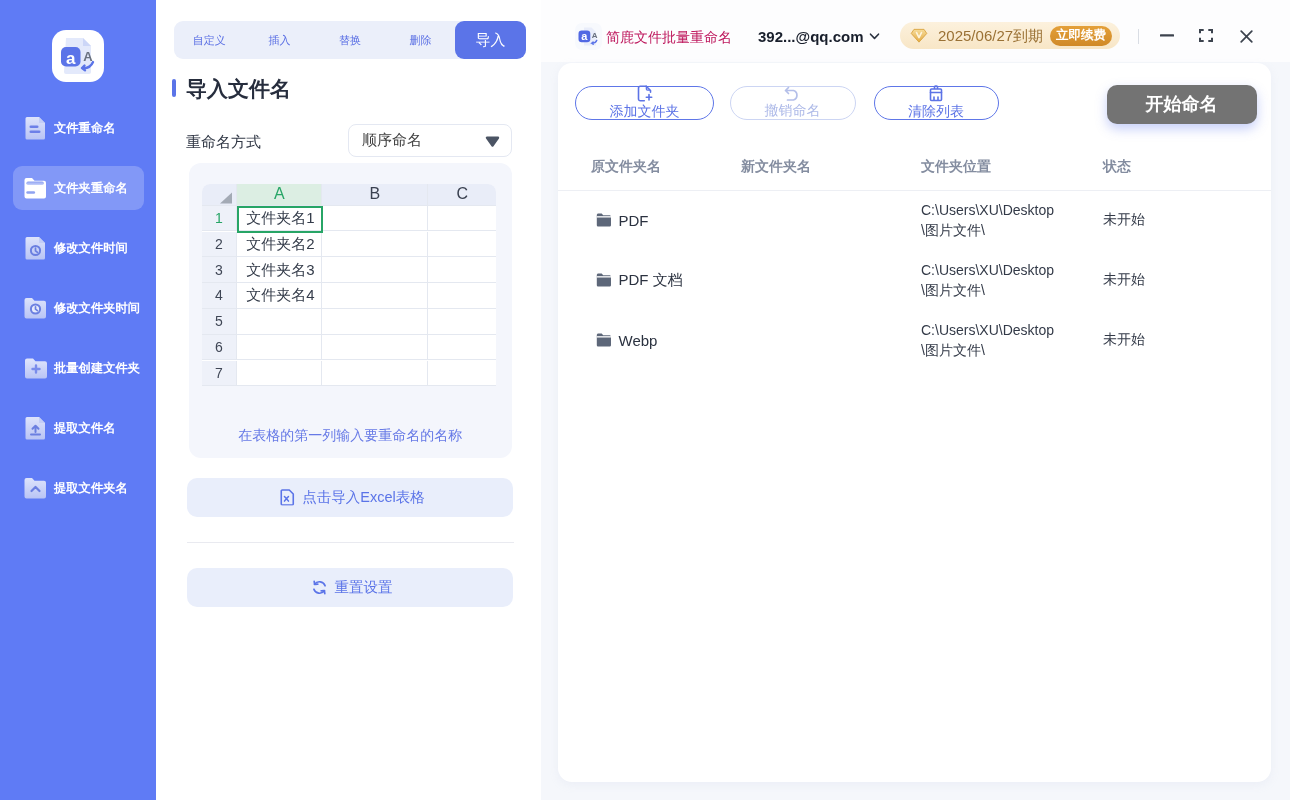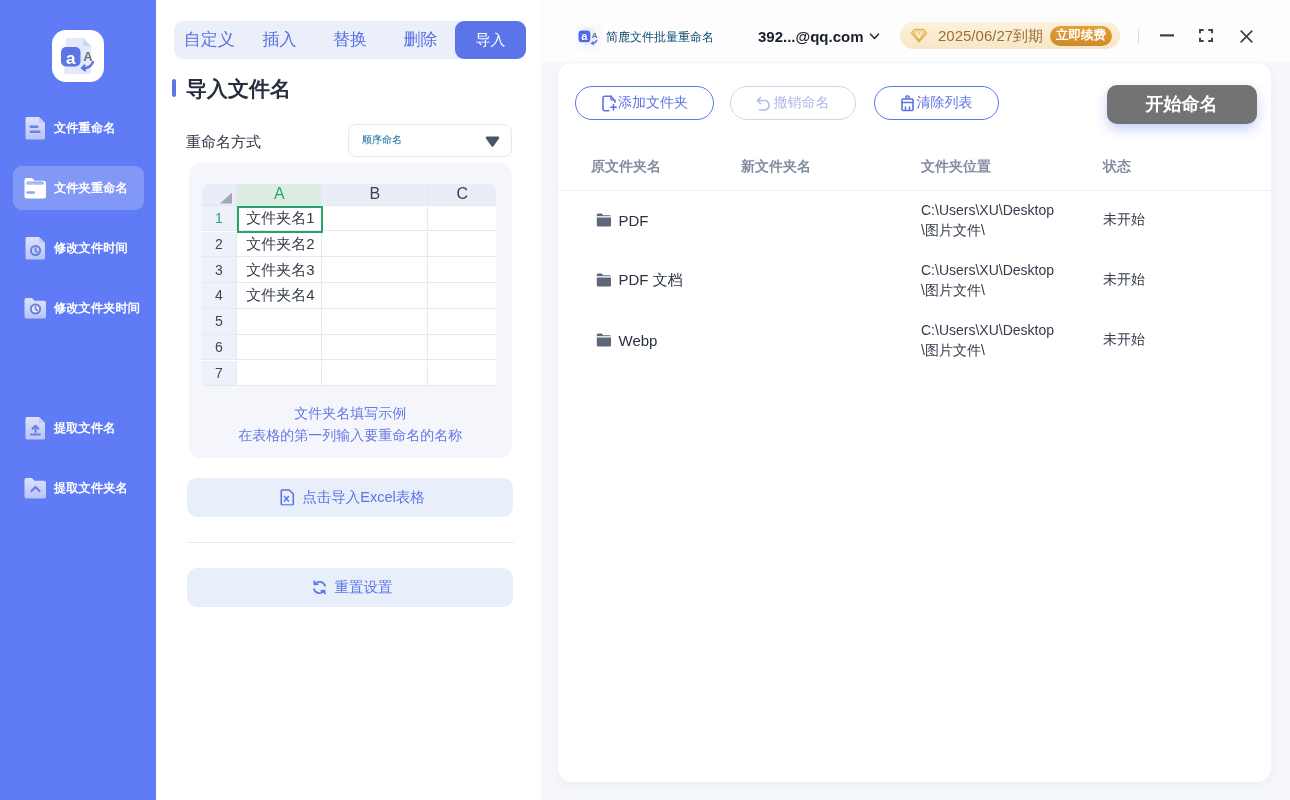--- a/index.html
+++ b/index.html
@@ -11,27 +11,27 @@
   #sidebar { left:0; top:0; width:156px; height:800px; background:#5f7bf5; }
   #logo { left:52px; top:30px; width:52px; height:52px; background:#fff; border-radius:14px; }
   .mitem { left:13px; width:131px; height:44px; border-radius:9px; color:#fff; }
   .mitem.sel { background:rgba(255,255,255,0.22); }
   .mtext { position:absolute; left:41px; top:50%; transform:translateY(-50%); font-size:12.3px; font-weight:bold; white-space:nowrap; }
   .micon { position:absolute; left:11px; top:50%; transform:translateY(-50%); width:23px; height:24px; }
 
   
   #mid { left:156px; top:0; width:385px; height:800px; background:#ffffff; }
   #tabbar { left:18px; top:21px; width:352px; height:38px; background:#ebeffa; border-radius:9px; }
-  .tab { position:absolute; top:0; height:38px; width:70.4px; line-height:38px; text-align:center; font-size:17px; color:#5a6fe4; }
+  .tab { position:absolute; top:0; height:38px; width:70.4px; line-height:38px; text-align:center; font-size:11px; color:#5a6fe4; }
   #tabact { position:absolute; right:0; top:0; width:71px; height:38px; background:#5b74e8; border-radius:9px; color:#fff; line-height:38px; text-align:center; font-size:15px; }
   #hbar { left:15.5px; top:79px; width:4.4px; height:18px; background:#5b74e8; border-radius:2px; }
   #htitle { left:30px; top:79px; font-size:21px; line-height:19px; font-weight:bold; color:#262d3d; }
   #renlabel { left:30px; top:133px; font-size:15px; color:#2f3644; }
   #select { left:192px; top:123.5px; width:163.5px; height:33px; background:#fff; border:1px solid #e4e8f2; border-radius:8px; }
-  #select span { position:absolute; left:13px; top:50%; transform:translateY(-50%); font-size:10px; color:#0369a1; }
+  #select span { position:absolute; left:13px; top:50%; transform:translateY(-50%); font-size:15px; color:#404040; }
   #caret { position:absolute; right:11px; top:11px; }
 
   #sheetbox { left:33px; top:163px; width:322.5px; height:295px; background:#f4f6fc; border-radius:12px; }
   #sheet { position:absolute; left:12.7px; top:21px; width:294.3px; height:202.4px; background:#fff; border-radius:8px 8px 0 0; }
   .srow { position:absolute; left:0; width:294.3px; }
   .scell { position:absolute; top:0; height:100%; border-right:1px solid #e4e8f0; border-bottom:1px solid #e4e8f0; }
   .c0 { left:0; width:35.6px; background:#eef1f9; }
   .c1 { left:35.6px; width:85.2px; }
   .c2 { left:120.8px; width:105.9px; }
   .c3 { left:226.7px; width:67.6px; border-right:none; }
@@ -49,32 +49,32 @@
   .lnk { position:absolute; left:0; width:322.5px; text-align:center; color:#6679e6; font-size:14px; }
 
   .bigbtn { left:31px; width:326px; height:39.5px; background:#e9eefb; border-radius:10px; color:#5b74e8; font-size:14.5px; }
   .bigbtn .in { position:absolute; left:50%; top:50%; transform:translate(-50%,-50%); margin-left:2px; white-space:nowrap; display:flex; align-items:center; gap:7px; }
   #divider { left:30.5px; top:542px; width:327px; height:1px; background:#e9eaf0; }
 
   
   #right { left:541px; top:0; width:749px; height:800px; background:#f5f7fb; }
   #titlebar { position:absolute; left:0; top:0; width:749px; height:62px; background:#fdfdfe; }
   #appico { position:absolute; left:33.5px; top:23px; width:27px; height:27px; background:#f7f9fd; border-radius:7px; }
-  #apptitle { position:absolute; left:65px; top:29px; font-size:12px; color:#0c4a6e; }
+  #apptitle { position:absolute; left:65px; top:29px; font-size:14px; color:#be185d; }
   #email { position:absolute; left:217px; top:28px; font-size:15px; font-weight:bold; color:#191f2c;text-align:center; }
   #emailcaret { position:absolute; left:328px; top:33px; }
   #badge { position:absolute; left:359px; top:22px; width:220px; height:27px; border-radius:13.5px; background:linear-gradient(180deg,#fcf1dd,#f8e6c6); }
   #badgetext { position:absolute; left:38px; top:50%; transform:translateY(-50%); font-size:15px; color:#9a7134; }
   #renew { position:absolute; left:150px; top:4px; width:62px; height:19.5px; border-radius:10px; background:linear-gradient(180deg,#e4a039,#d08927); color:#fff; font-size:12.5px; font-weight:bold; text-align:center; line-height:19.5px; }
   #wsep { position:absolute; left:597px; top:29px; width:1px; height:15px; background:#d9dde4; }
   .wbtn { position:absolute; top:28px; }
 
   #card { position:absolute; left:17px; top:62.5px; width:713px; height:719px; background:#fff; border-radius:14px; box-shadow:0 3px 10px rgba(170,180,210,0.12); }
   .obtn { position:absolute; top:23.5px; height:34px; border:1.3px solid #5e76e8; border-radius:17px; color:#5c73e6; font-size:14px; background:#fff; }
-  .obtn .in { position:absolute; left:50%; top:50%; transform:translate(-50%,-50%); white-space:nowrap; display:flex; align-items:center; gap:1px; }
+  .obtn .in { position:absolute; left:50%; top:50%; transform:translate(-50%,-50%); white-space:nowrap; display:flex; align-items:center; gap:1px;flex-direction:column; }
   .obtn.dis { border-color:#ccd5f3; color:#aebae8; }
   #startbtn { position:absolute; left:548.5px; top:22.5px; width:150px; height:38.5px; background:#737373; border-radius:10px; color:#fff; font-size:18px; font-weight:bold; text-align:center; line-height:38.5px; box-shadow:0 5px 12px rgba(91,118,238,0.35); }
   .th { position:absolute; top:95.5px; font-size:14px; color:#848da0; font-weight:bold; }
   #headline { position:absolute; left:0; top:127.5px; width:713px; height:1px; background:#edeff4; }
   .frow { position:absolute; left:0; width:713px; height:60px; }
   .fico { position:absolute; left:38px; top:50%; transform:translateY(-50%); }
   .fname { position:absolute; left:60.5px; top:50%; transform:translateY(-50%); font-size:15px; color:#2b3240; }
   .fpath { position:absolute; left:363px; top:50%; transform:translateY(-50%); font-size:14px; color:#333a48; line-height:20px; }
   .fstat { position:absolute; left:545px; top:50%; transform:translateY(-50%); font-size:14px; color:#333a48; }
 </style>
@@ -131,20 +131,33 @@
       <div class="mtext">修改文件时间</div>
     </div>
   <div class="mitem abs" style="top:286px;">
       <div class="micon"><svg width="23" height="23" viewBox="0 0 23 23">
     <path d="M0.5 4 a2 2 0 0 1 2 -2 h5.5 l2.5 2.8 h9.5 a2 2 0 0 1 2 2 v13.7 a2 2 0 0 1 -2 2 h-17.5 a2 2 0 0 1 -2 -2 z" fill="url(#g1)"></path>
     <circle cx="11.5" cy="13" r="4.6" fill="#e7ebfc" stroke="#6b7fe0" stroke-width="2"></circle>
     <path d="M11.5 10.8 v2.4 l1.9 1.5" fill="none" stroke="#6b7fe0" stroke-width="1.7" stroke-linecap="round"></path>
   </svg></div>
       <div class="mtext">修改文件夹时间</div>
     </div>
+  <div class="mitem abs" style="top:346px;">
+      <div class="micon"><svg width="24" height="23" viewBox="0 0 24 23">
+    <defs>
+            <linearGradient id="g3" x1="0" y1="0" x2="0" y2="1">
+              <stop offset="0" stop-color="#e0e5fc"></stop>
+              <stop offset="1" stop-color="#b9c4f5"></stop>
+            </linearGradient>
+          </defs>
+    <path d="M1 4.5 a2 2 0 0 1 2 -2 h6 l2.5 2.8 h9.5 a2 2 0 0 1 2 2 v13.2 a2 2 0 0 1 -2 2 h-18 a2 2 0 0 1 -2 -2 z" fill="url(#g3)"></path>
+    <path d="M12 9.5 v7 M8.5 13 h7" stroke="#7a8ceb" stroke-width="2.4" stroke-linecap="round"></path>
+  </svg></div>
+      <div class="mtext">批量创建文件夹</div>
+    </div>
   <div class="mitem abs" style="top:406px;">
       <div class="micon"><svg width="23" height="24" viewBox="0 0 23 24">
     <path d="M3 1 h12 l6 6 v15 a1.5 1.5 0 0 1 -1.5 1.5 h-16.5 a1.5 1.5 0 0 1 -1.5 -1.5 v-19.5 a1.5 1.5 0 0 1 1.5 -1.5 z" fill="url(#g1)"></path>
     <path d="M15 1 l6 6 h-6 z" fill="#c3cdf6"></path>
     <path d="M11.5 16 v-6 m-3 2.8 l3 -3 l3 3" fill="none" stroke="#6b7fe0" stroke-width="2" stroke-linecap="round" stroke-linejoin="round"></path>
     <path d="M7 18.5 h9" stroke="#6b7fe0" stroke-width="2" stroke-linecap="round"></path>
   </svg></div>
       <div class="mtext">提取文件名</div>
     </div>
   <div class="mitem abs" style="top:466px;">
@@ -251,21 +264,20 @@
       <div class="srow" style="top:176.5px;height:25.9px;">
           <div class="scell c0">
             <div class="rnum">7</div>
           </div>
           <div class="scell c1"></div>
           <div class="scell c2"></div>
           <div class="scell c3"></div>
         </div>
       <div id="selcell"></div>
     </div>
-    <div class="lnk" style="top:241.5px;">文件夹名填写示例</div>
     <div class="lnk" style="top:263.5px;">在表格的第一列输入要重命名的名称</div>
   </div>
 
   <div class="bigbtn abs" style="top:477.5px;text-align:right;">
       <div class="in">
         <svg id="xlsico" width="16" height="17" viewBox="0 0 16 17">
     <path d="M3 1.5 h7 l4 4 v10 a1 1 0 0 1 -1 1 h-10 a1 1 0 0 1 -1 -1 v-13 a1 1 0 0 1 1 -1 z" fill="none" stroke="#5b74e8" stroke-width="1.6" stroke-linejoin="round"></path>
     <path d="M5.2 8 l4 4.6 m0 -4.6 l-4 4.6" stroke="#5b74e8" stroke-width="1.5" stroke-linecap="round"></path>
   </svg>
         <span>点击导入Excel表格</span>

